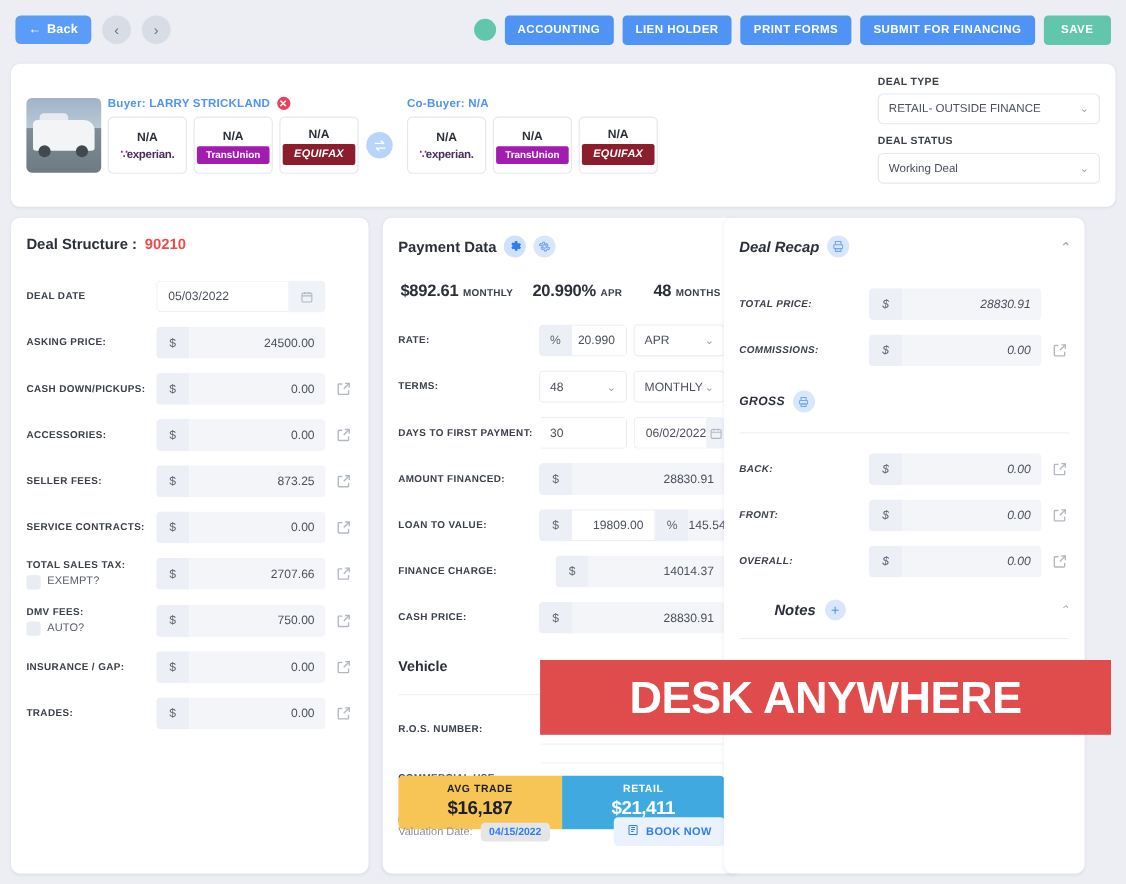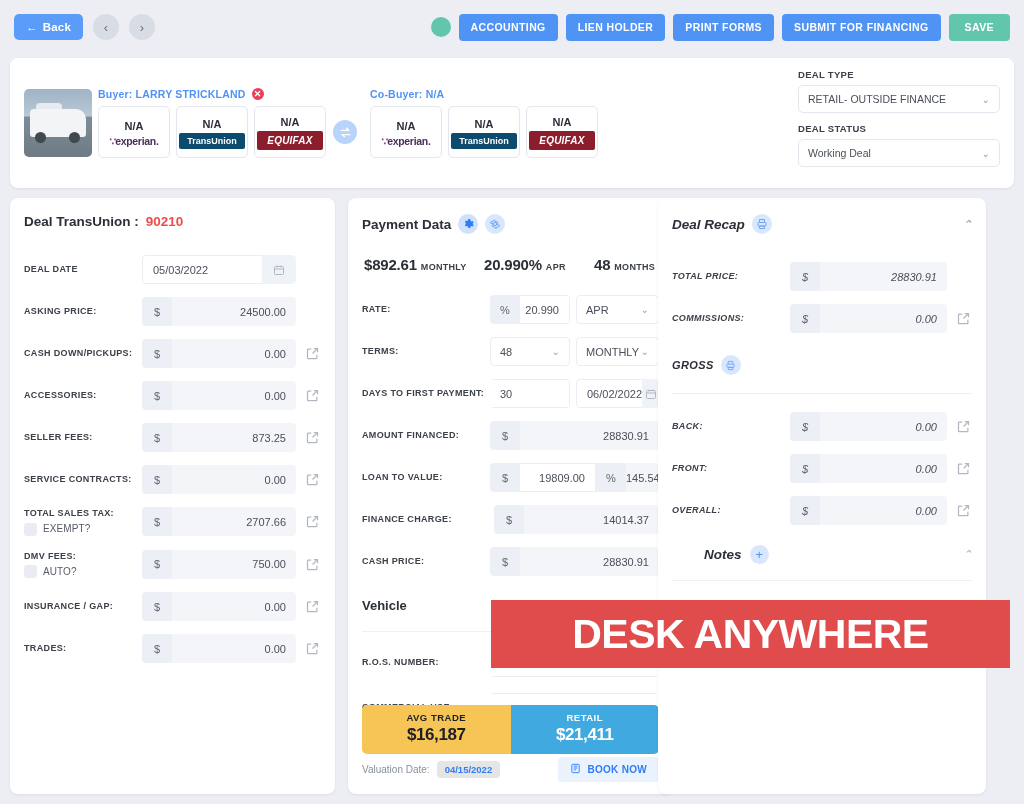--- a/index.html
+++ b/index.html
@@ -85,21 +85,21 @@
   .bureaus { display: flex; gap: 6px; }
   .bureau {
     width: 72px; height: 52px; border: 1px solid #e4e7ee; border-radius: 5px;
     display: flex; flex-direction: column; align-items: center; justify-content: center;
     cursor: pointer; background: #fff; padding-top: 2px;
   }
   .bureau .na { font-size: 11px; font-weight: 700; color: #2b2f38; margin-bottom: 3px; }
   .logo-exp { font-size: 10.5px; color: #4a2f5c; font-weight: 600; letter-spacing: -.3px; }
   .logo-exp .dots { color: #8e2a82; letter-spacing: -1px; }
   .logo-tu {
-    background: #0c4a6e; color: #fff; font-size: 9px; font-weight: 600;
+    background: #a21caf; color: #fff; font-size: 9px; font-weight: 600;
     padding: 3px 5px; border-radius: 2px; width: 66px; text-align: center;
   }
   .logo-eq {
     background: #8c1d2c; color: #fff; font-size: 10px; font-weight: 800;
     font-style: italic; padding: 4px 5px; border-radius: 2px; width: 66px;
     text-align: center; letter-spacing: .2px;
   }
   .swap-btn {
     width: 24px; height: 24px; border-radius: 50%; background: #b9d4fb;
     display: flex; align-items: center; justify-content: center;
@@ -177,21 +177,21 @@
   .radio-lbl { font-size: 10px; font-weight: 600; color: #6a7079; letter-spacing: .3px; margin-right: 14px; }
 
   
   .valuation { position: absolute; left: 14px; bottom: 40px; width: 297px; display: flex; border-radius: 5px; overflow: hidden; }
   .vcell { flex: 1; text-align: center; padding: 7px 0 9px 0; }
   .vcell .t { font-size: 9.5px; letter-spacing: .5px; font-weight: 600; }
   .vcell .a { font-size: 17px; font-weight: 800; margin-top: 2px; letter-spacing: -.4px; }
   .v-wholesale { background: #2e3a4e; color: #fff; }
   .v-trade { background: #f6c556; color: #1c1f26; }
   .v-retail { background: #3fa9e0; color: #fff; }
-  .val-foot { position: absolute; left: 14px; bottom: 12px; width: 297px; display: flex; align-items: center; }
+  .val-foot { position: absolute; left: 14px; bottom: 25px; width: 297px; display: flex; align-items: center; }
   .val-foot .lbl { font-size: 10px; color: #8a909b; }
   .val-foot .pill { margin-left: 7px; background: #e5e5e5; color: #2f7df6; font-size: 9.5px; font-weight: 700; padding: 3px 8px; border-radius: 4px; text-align: center; }
   .book-btn { margin-left: auto; background: #eaf2fe; color: #2f7df6; font-size: 10px; font-weight: 600; letter-spacing: .3px; padding: 6px 12px; border-radius: 4px; display: flex; align-items: center; gap: 6px; cursor: pointer; }
 
   .collapse-row { display: flex; align-items: center; margin-top: 20px; padding-left: 32px; }
   .collapse-row .t { font-size: 13.5px; font-weight: 600; color: #2b2f38; }
   .plus-circle { width: 19px; height: 19px; border-radius: 50%; background: #d9e7fd; color: #4f93f5; font-size: 13px; display: flex; align-items: center; justify-content: center; margin-left: 8px; cursor: pointer; }
 
   
   .banner {
@@ -289,21 +289,21 @@
       <div class="meta-select">
         <span>Working Deal</span>
         <span class="cv">⌄</span>
       </div>
     </div>
   </div>
 
   <div class="card panel p1">
     <div class="panel-inner">
       <div class="panel-title">
-        <span>Deal TransUnion :</span>
+        <span>Deal Structure :</span>
         <span class="zip">90210</span>
       </div>
 
       <div class="row" style="margin-top:26px">
         <div class="rlabel">DEAL DATE</div>
         <div class="date-field">
           <div class="date-val">05/03/2022</div>
           <div class="date-btn">
             <svg width="12" height="12" viewBox="0 0 24 24" fill="none" stroke="currentColor" stroke-width="2">
                 <rect x="3" y="5" width="18" height="16" rx="2"></rect>
@@ -529,21 +529,21 @@
         <div class="rlabel" style="width:128px">LOAN TO VALUE:</div>
         <div class="field">
           <div class="pfx">$</div>
           <div class="val white" style="flex:none;width:76px">19809.00</div>
           <div class="pfx">%</div>
           <div class="val">145.54</div>
         </div>
       </div>
 
       <div class="row">
-        <div class="rlabel" style="width:132px">FINANCE CHARGE:</div>
+        <div class="rlabel" style="width:143px">FINANCE CHARGE:</div>
         <div class="field">
           <div class="pfx">$</div>
           <div class="val">14014.37</div>
         </div>
       </div>
 
       <div class="row">
         <div class="rlabel" style="width:128px">CASH PRICE:</div>
         <div class="field">
           <div class="pfx">$</div>

